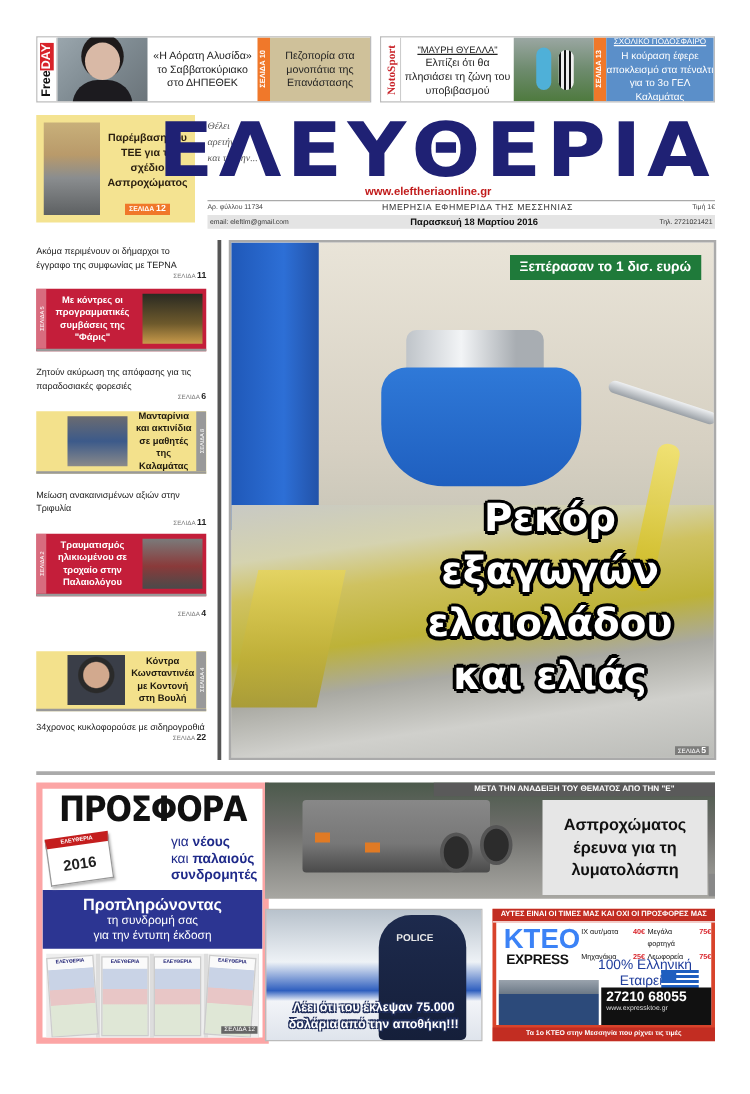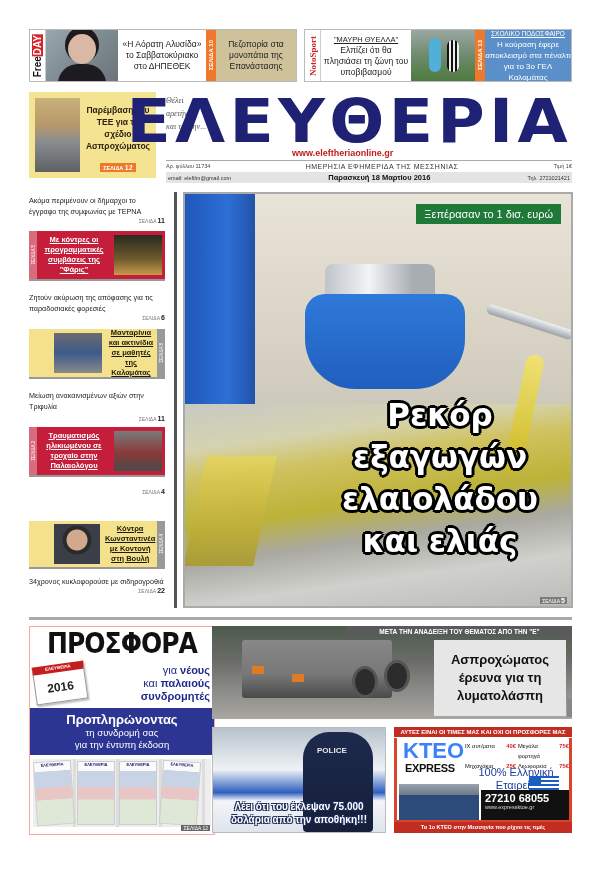--- a/index.html
+++ b/index.html
@@ -55,48 +55,48 @@
   .lc { left: 29px; width: 136px; }
   .lc-item { font-size: 7.2px; line-height: 11px; color: #222; }
   .lc-page { text-align: right; font-size: 5px; color: #777; }
   .lc-page b { font-size: 7px; color: #222; }
   .box { position: absolute; left: 29px; width: 136px; display: flex; align-items: center; border-bottom: 2px solid #999; overflow: hidden; }
   .box.red { background: #c41e3a; color: #fff; }
   .box.yellow { background: #f3e18c; color: #1f1a0f; padding-left: 22px; }
   .box .side { width: 8px; height: 100%; display: flex; align-items: center; justify-content: center; background: rgba(255,255,255,0.35); }
   .box.yellow .side { background: #999; }
   .box .side span { writing-mode: vertical-rl; transform: rotate(180deg); font-size: 4.5px; color: #fff; white-space: nowrap; }
-  .box .btext { flex: 1; text-align: center; font-size: 7.5px; font-weight: bold; line-height: 10px; padding: 2px; text-decoration: underline; }
+  .box .btext { flex: 1; text-align: center; font-size: 7.5px; font-weight: bold; line-height: 10px; padding: 2px; }
   .box .bphoto { width: 48px; height: 40px; margin: 3px; }
 
   .col-divider { left: 174px; top: 192px; width: 3px; height: 416px; background: #555; }
 
   
   .main-photo { left: 183px; top: 192px; width: 390px; height: 416px; border: 2px solid #aaa; overflow: hidden; background: linear-gradient(180deg, #e9e4d8 0%, #d6d0c2 40%, #c9c6b8 55%, #b6b5ad 100%); }
   .mp-left-panel { position: absolute; left: 0; top: 0; width: 70px; height: 230px; background: linear-gradient(90deg, #1f58b8 0%, #2d6fd6 60%, #2252a8 100%); }
   .mp-tank { position: absolute; left: 120px; top: 100px; width: 160px; height: 95px; border-radius: 20px 20px 50px 50px; background: linear-gradient(180deg, #2f79d8 0%, #1f5fbf 100%); }
   .mp-lid { position: absolute; left: 140px; top: 70px; width: 110px; height: 45px; border-radius: 8px 8px 2px 2px; background: linear-gradient(90deg, #bfc4c9, #f2f4f6 40%, #a8adb2 80%); }
   .mp-pipe { position: absolute; left: 300px; top: 123px; width: 90px; height: 10px; background: linear-gradient(180deg, #eef0f2, #9aa0a6); transform: rotate(18deg); border-radius: 5px; }
   .mp-trough { position: absolute; left: 0; top: 210px; width: 390px; height: 206px; background: linear-gradient(172deg, #c8c9c4 0%, #d5d3b0 18%, #cfc260 30%, #bdb238 48%, #a9a9a2 62%, #d0d0cc 78%, #b9bab6 100%); }
   .mp-stream { position: absolute; left: 330px; top: 160px; width: 18px; height: 120px; background: linear-gradient(180deg, #f3e36a, #cbb71f); transform: rotate(12deg); border-radius: 8px; opacity: 0.9; }
   .mp-stream2 { position: absolute; left: 10px; top: 262px; width: 70px; height: 110px; background: linear-gradient(180deg, #e6d45a, #a99a26); transform: skewX(-12deg); opacity: 0.85; }
-  .green-badge { position: absolute; right: 10px; top: 10px; background: #1f7a3a; color: #fff; font-weight: normal; font-size: 11px; padding: 4px 8px; }
+  .green-badge { position: absolute; right: 10px; top: 10px; background: #1f7a3a; color: #fff; font-weight: bold; font-size: 11px; padding: 4px 8px; }
   .headline { position: absolute; left: 120px; top: 200px; width: 270px; text-align: center; font-family: "DejaVu Sans", sans-serif; font-weight: bold; font-size: 31px; line-height: 42px; color: #fff; text-shadow: -2px -2px 0 #000, 2px -2px 0 #000, -2px 2px 0 #000, 2px 2px 0 #000, 0 3px 0 #000, 3px 0 0 #000, 0 -3px 0 #000, -3px 0 0 #000; }
   .mp-page { position: absolute; right: 4px; bottom: 2px; font-size: 5px; color: #fff; background: rgba(80,80,80,0.6); padding: 0 2px; }
   .mp-page b { font-size: 7px; }
 
   .h-divider { left: 29px; top: 617px; width: 543px; height: 3px; background: #aaa; }
 
   
-  .promo { left: 29px; top: 626px; width: 186px; height: 209px; border: 1px solid #fca5a5; background: #fff; overflow: hidden; }
+  .promo { left: 29px; top: 626px; width: 186px; height: 209px; border: 5px solid #fca5a5; background: #fff; overflow: hidden; }
   .promo-title { text-align: center; font-family: "DejaVu Sans", sans-serif; font-weight: bold; font-size: 25px; color: #111; margin-top: 2px; letter-spacing: -1px; transform: scaleY(1.12); }
   .promo-mid { display: flex; align-items: center; height: 50px; padding: 0 4px; }
   .calendar { width: 52px; height: 38px; background: #fff; border: 1px solid #999; border-top: 8px solid #c41e1e; transform: rotate(-8deg); display: flex; align-items: center; justify-content: center; font-weight: bold; font-size: 12px; color: #222; box-shadow: 1px 2px 2px #bbb; position: relative; }
   .calendar .cal-h { position: absolute; top: -8px; left: 0; width: 100%; text-align: center; font-size: 4.5px; color: #fff; line-height: 8px; }
-  .promo-mid-text { flex: 1; text-align: right; font-size: 11px; line-height: 13px; color: #1f2a8a; margin-left: 48px; }
+  .promo-mid-text { flex: 1; font-size: 11px; line-height: 13px; color: #1f2a8a; margin-left: 48px; }
   .promo-mid-text b { font-weight: bold; }
   .promo-blue { background: #2c3592; color: #fff; text-align: center; padding: 4px 2px; }
   .promo-blue .l1 { font-size: 13px; font-weight: bold; }
   .promo-blue .l2 { font-size: 9.5px; line-height: 12px; }
   .promo-papers { height: 68px; margin: 4px 3px 0; background: repeating-linear-gradient(90deg, #eee 0 40px, #ddd 40px 43px); position: relative; }
   .paper { position: absolute; top: 2px; width: 38px; height: 64px; background: linear-gradient(180deg, #fafafa 0%, #fafafa 14%, #c9d3e6 15%, #c9d3e6 40%, #e8c6c6 41%, #e8c6c6 60%, #dfe7d6 61%, #dfe7d6 100%); border: 1px solid #ccc; }
   .paper .pl { display: block; text-align: center; font-size: 4px; color: #1f2174; font-weight: bold; }
   .promo-page { position: absolute; right: 4px; bottom: 3px; font-size: 5px; color: #fff; background: #666; padding: 0 2px; }
 
   .truck { left: 212px; top: 626px; width: 360px; height: 93px; background: linear-gradient(180deg, #4c5a4c 0%, #6d6d6a 40%, #8c8c88 70%, #a8a7a2 100%); overflow: hidden; }

